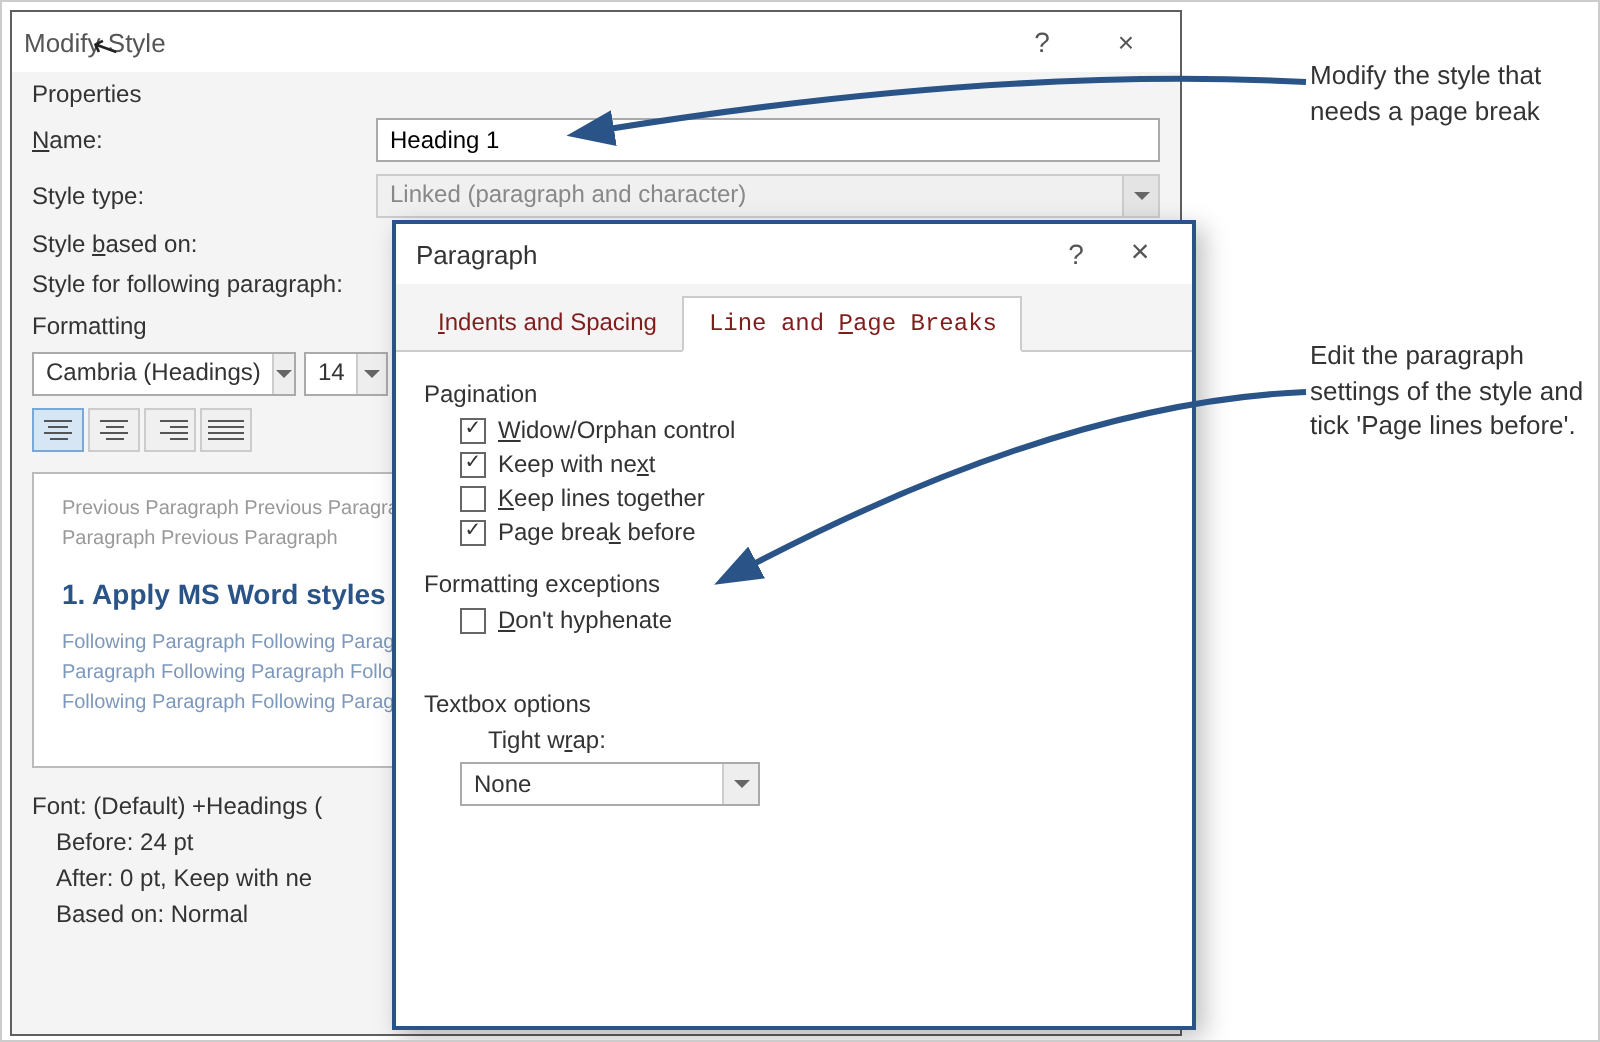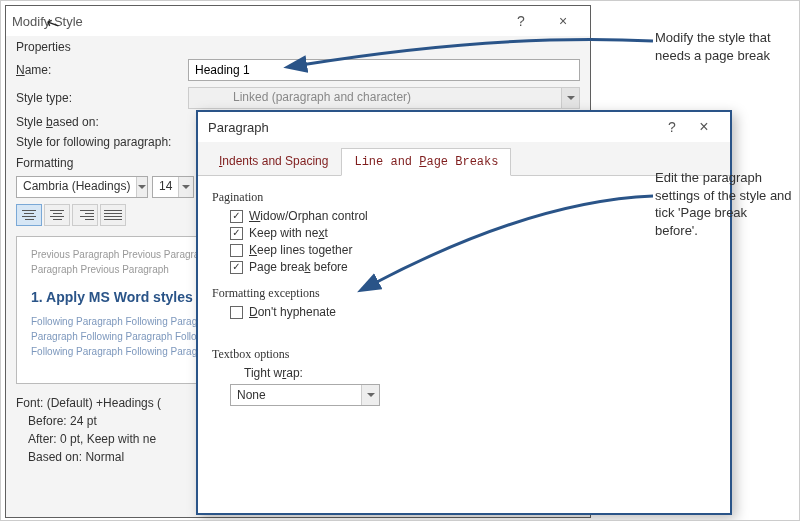--- a/index.html
+++ b/index.html
@@ -61,21 +61,20 @@
     padding: 0 6px;
     font-size: 12px;
     font-family: inherit;
   }
   .combo {
     flex: 1;
     display: flex;
     border: 1px solid #ccc;
     background: #f0f0f0;
     height: 22px;
-    padding-left: 38px;
   }
   .combo.disabled { color: #888; }
   .combo .combo-text { flex: 1; padding: 2px 6px; }
   .combo .combo-btn {
     width: 18px;
     border-left: 1px solid #ccc;
     display: flex; align-items: center; justify-content: center;
     background: #e4e4e4;
   }
   .chev-down {
@@ -133,21 +132,21 @@
   .preview .follow { color: #7d98bd; }
   .summary {
     padding: 6px 10px 4px 10px;
     line-height: 1.5;
   }
 
   
   .para-dialog {
     position: absolute;
     left: 195px; top: 109px;
-    width: 536px; height: 405px;
+    width: 402px; height: 405px;
     background: #fff;
     border: 2px solid #2a5488;
     box-shadow: 4px 4px 12px rgba(0,0,0,0.25);
   }
   .para-title {
     height: 30px;
     display: flex; align-items: center;
     padding: 0 10px;
     font-size: 13px;
   }
@@ -165,21 +164,21 @@
   }
   .tab.active {
     background: #fff;
     border: 1px solid #ccc;
     border-bottom: 1px solid #fff;
     position: relative;
     top: 1px;
     font-family: Liberation Mono, monospace;
   }
   .para-body { padding: 8px 14px; }
-  .group-label { margin: 6px 0 4px 0; font-family: Liberation Serif, serif; }
+  .group-label { margin: 6px 0 4px 0; }
   .check-row {
     display: flex; align-items: center;
     gap: 6px; margin: 3px 0 3px 18px;
   }
   .chk {
     width: 13px; height: 13px;
     border: 1px solid #666;
     background: #fff;
     display: flex; align-items: center; justify-content: center;
     font-size: 10px; line-height: 10px; color: #333;
@@ -356,21 +355,21 @@
     <div class="select-like">
       <span class="combo-text" style="flex:1;padding:3px 6px">None</span>
       <span class="combo-btn" style="width:18px;border-left:1px solid #ccc;display:flex;align-items:center;justify-content:center;background:#eee">
           <span class="chev-down"></span>
         </span>
     </div>
   </div>
 </div>
 
 <div class="anno" style="top:28px">Modify the style that needs a page break</div>
-<div class="anno" style="top:168px">Edit the paragraph settings of the style and tick 'Page break before'.</div>
+<div class="anno" style="top:168px">Edit the paragraph settings of the style and tick 'Page lines before'.</div>
 
 <svg class="arrows">
   <defs>
     <marker id="ah" markerWidth="10" markerHeight="10" refX="2" refY="3" orient="auto">
       <path d="M0,0 L0,6 L8,3 z" fill="#2a5488"></path>
     </marker>
   </defs>
   <path d="M652,40 Q500,32 300,64" stroke="#2a5488" stroke-width="3" fill="none" marker-end="url(#ah)"></path>
   <path d="M652,195 Q530,200 372,283" stroke="#2a5488" stroke-width="3" fill="none" marker-end="url(#ah)"></path>
 </svg>

